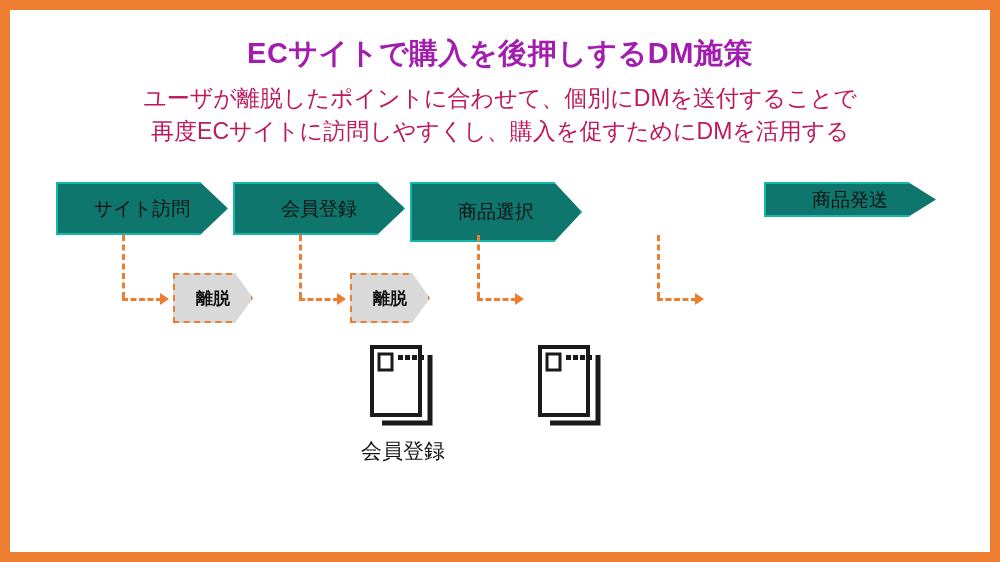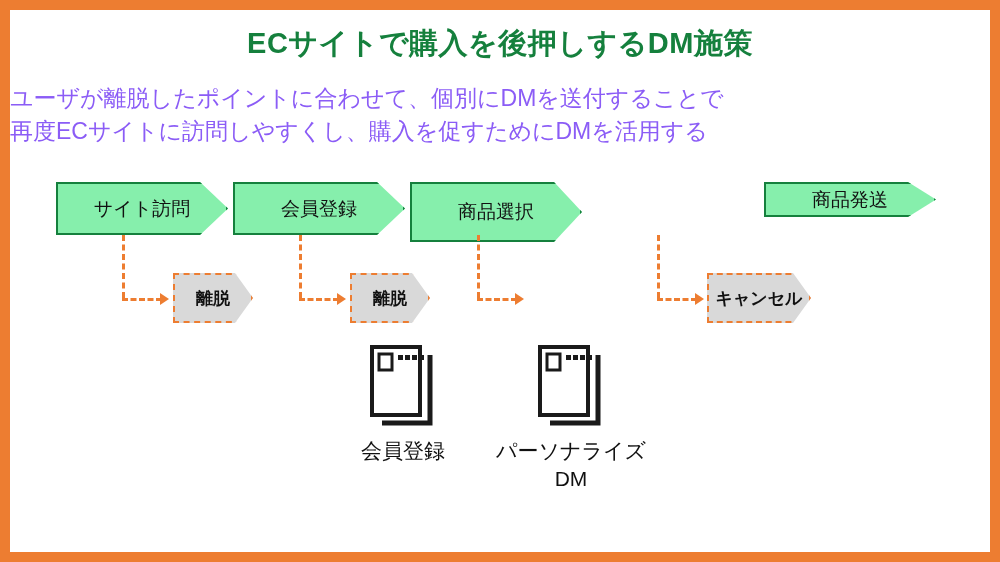--- a/index.html
+++ b/index.html
@@ -18,36 +18,37 @@
   }
   #canvas{
     position:absolute;
     left:0;top:0;
     width:980px;height:542px;
   }
 
   
   .title{
     position:absolute;
-    left:0; top:14px;
+    left:0; top:24px;
     width:980px;
     text-align:center;
     font-size:29px;
     font-weight:bold;
-    color:#15803d;
+    color:#a21caf;
     letter-spacing:0.5px;
     white-space:nowrap;
   }
   .subtitle{
     position:absolute;
     left:0; top:72px;
     width:980px;
+    text-align:center;
     font-size:23px;
     font-weight:normal;
-    color:#8b5cf6;
+    color:#be185d;
     line-height:1.42;
   }
   .subtitle div{white-space:nowrap;}
 
   
   .chev{
     position:absolute;
     box-sizing:border-box;
     display:flex;
     align-items:center;
@@ -57,22 +58,22 @@
     position:absolute;
     left:0;
     width:100%;
     text-align:center;
     font-size:19px;
     color:#111111;
     white-space:nowrap;
     pointer-events:none;
   }
   .chev.main{
-    background:#86efac;
-    border:2px solid #15803d;
+    background:#0f766e;
+    border:2px solid #14b8a6;
   }
   .chev.main .lbl{ padding-right:22px; }
 
   .chev.drop{
     background:#D9D9D9;
     border:2px dashed #ED7D31;
   }
   .chev.drop .lbl{
     padding-right:12px;
     font-size:17px;
@@ -169,23 +170,20 @@
 
     <div class="conn-v" style="left:467px; top:225px; height:63px;"></div>
     <div class="conn-h" style="left:467px; top:288px; width:40px;"></div>
     <div class="arrow-head" style="left:505px; top:283px;"></div>
 
 
     <div class="conn-v" style="left:647px; top:225px; height:63px;"></div>
     <div class="conn-h" style="left:647px; top:288px; width:40px;"></div>
     <div class="arrow-head" style="left:685px; top:283px;"></div>
 
-    <div class="chev drop cp-drop" style="left:697px; top:263px; width:104px; height:50px;">
-      <span class="lbl">キャンセル</span>
-    </div>
 
     <div class="dm-icon" style="left:358px; top:333px;">
       <svg width="70" height="86" viewBox="0 0 70 86">
 
         <path d="M14 80 L62 80 L62 12" fill="none" stroke="#1a1a1a" stroke-width="5"></path>
 
         <rect x="4" y="4" width="48" height="68" fill="#ffffff" stroke="#1a1a1a" stroke-width="4"></rect>
 
         <rect x="11" y="11" width="13" height="16" fill="#ffffff" stroke="#1a1a1a" stroke-width="3"></rect>
 
@@ -205,19 +203,15 @@
         <path d="M14 80 L62 80 L62 12" fill="none" stroke="#1a1a1a" stroke-width="5"></path>
         <rect x="4" y="4" width="48" height="68" fill="#ffffff" stroke="#1a1a1a" stroke-width="4"></rect>
         <rect x="11" y="11" width="13" height="16" fill="#ffffff" stroke="#1a1a1a" stroke-width="3"></rect>
         <rect x="30" y="12" width="5" height="5" fill="#1a1a1a"></rect>
         <rect x="37" y="12" width="5" height="5" fill="#1a1a1a"></rect>
         <rect x="44" y="12" width="5" height="5" fill="#1a1a1a"></rect>
         <rect x="51" y="12" width="5" height="5" fill="#1a1a1a"></rect>
       </svg>
     </div>
 
-    <div class="dm-label" style="left:455px; top:427px; width:212px;">
-      <div>パーソナライズ</div>
-      <div>DM</div>
-    </div>
 
   </div>
 </div>
 
 </body></html>

